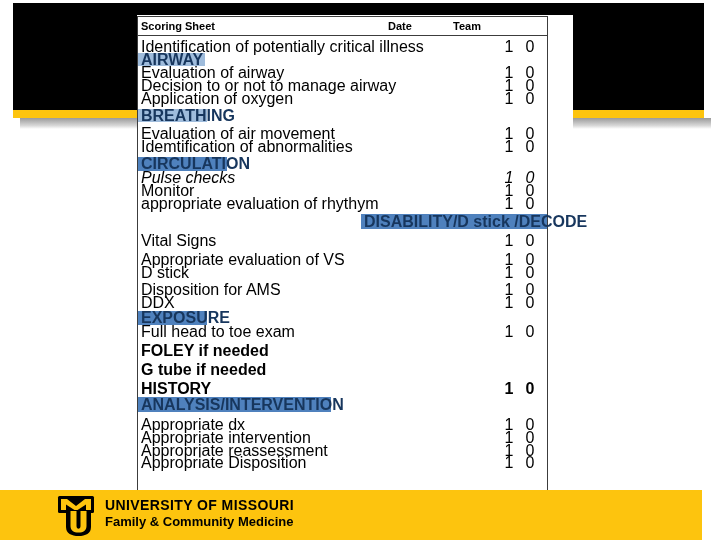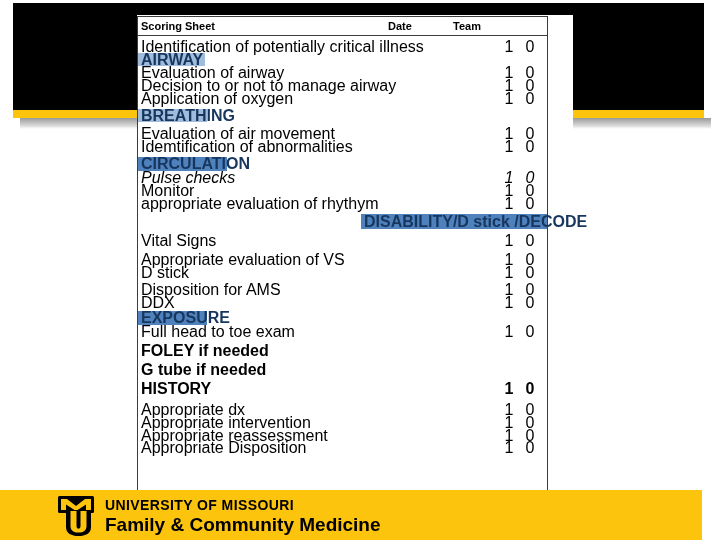--- a/index.html
+++ b/index.html
@@ -31,21 +31,21 @@
   .val { position:absolute; top:0; width:14px; text-align:center; }
   .val.c1 { left:364px; }
   .val.c2 { left:385px; }
 
   
   .footer { position:absolute; left:0; top:490px; width:702px; height:50px; z-index:3; }
   .footer-inner { position:relative; width:100%; height:100%; }
   .mu-logo { position:absolute; left:57px; top:6px; }
   .footer-text { position:absolute; left:105px; top:7px; color:#000; }
   .footer-univ { font-size:14px; font-weight:bold; letter-spacing:0.4px; }
-  .footer-dept { font-size:19px; font-weight:bold; margin-top:1px; }
+  .footer-dept { font-size:13px; font-weight:bold; margin-top:1px; }
 </style>
 </head>
 <body>
 
 <div class="page">
 
   <div class="black-banner" style="background: rgb(0, 0, 0);"></div>
   <div class="gold-strip" style="background: rgb(253, 196, 14);"></div>
   <div class="banner-shadow"></div>
 
@@ -86,20 +86,21 @@
           <div class="row spacer" style="height: 2px; line-height: 2px;"></div>
           <div class="row section-med" style="height: 14px; line-height: 14px;"><span class="lab" style="width: 69px;">EXPOSURE</span></div>
           <div class="row item" style="height: 13px; line-height: 13px;"><span class="lab">Full head to toe exam</span><span class="val c1">1</span><span class="val c2">0</span></div>
           <div class="row spacer" style="height: 6px; line-height: 6px;"></div>
           <div class="row bold-item" style="height: 13px; line-height: 13px;"><span class="lab">FOLEY if needed</span></div>
           <div class="row spacer" style="height: 6px; line-height: 6px;"></div>
           <div class="row bold-item" style="height: 13px; line-height: 13px;"><span class="lab">G tube if needed</span></div>
           <div class="row spacer" style="height: 6px; line-height: 6px;"></div>
           <div class="row bold-item" style="height: 13px; line-height: 13px;"><span class="lab">HISTORY</span><span class="val c1">1</span><span class="val c2">0</span></div>
           <div class="row spacer" style="height: 2px; line-height: 2px;"></div>
+          <div class="row section-med" style="height: 15px; line-height: 15px;"><span class="lab" style="width: 193px;">ANALYSIS/INTERVENTION</span></div>
           <div class="row spacer" style="height: 6px; line-height: 6px;"></div>
           <div class="row item" style="height: 13px; line-height: 13px;"><span class="lab">Appropriate dx</span><span class="val c1">1</span><span class="val c2">0</span></div>
           <div class="row item" style="height: 13px; line-height: 13px;"><span class="lab">Appropriate intervention</span><span class="val c1">1</span><span class="val c2">0</span></div>
           <div class="row item" style="height: 13px; line-height: 13px;"><span class="lab">Appropriate reassessment</span><span class="val c1">1</span><span class="val c2">0</span></div>
           <div class="row item" style="height: 12px; line-height: 12px;"><span class="lab">Appropriate Disposition</span><span class="val c1">1</span><span class="val c2">0</span></div>
         </div>
     </div>
   </div>
 
   <div class="footer" style="background: rgb(253, 196, 14);">

